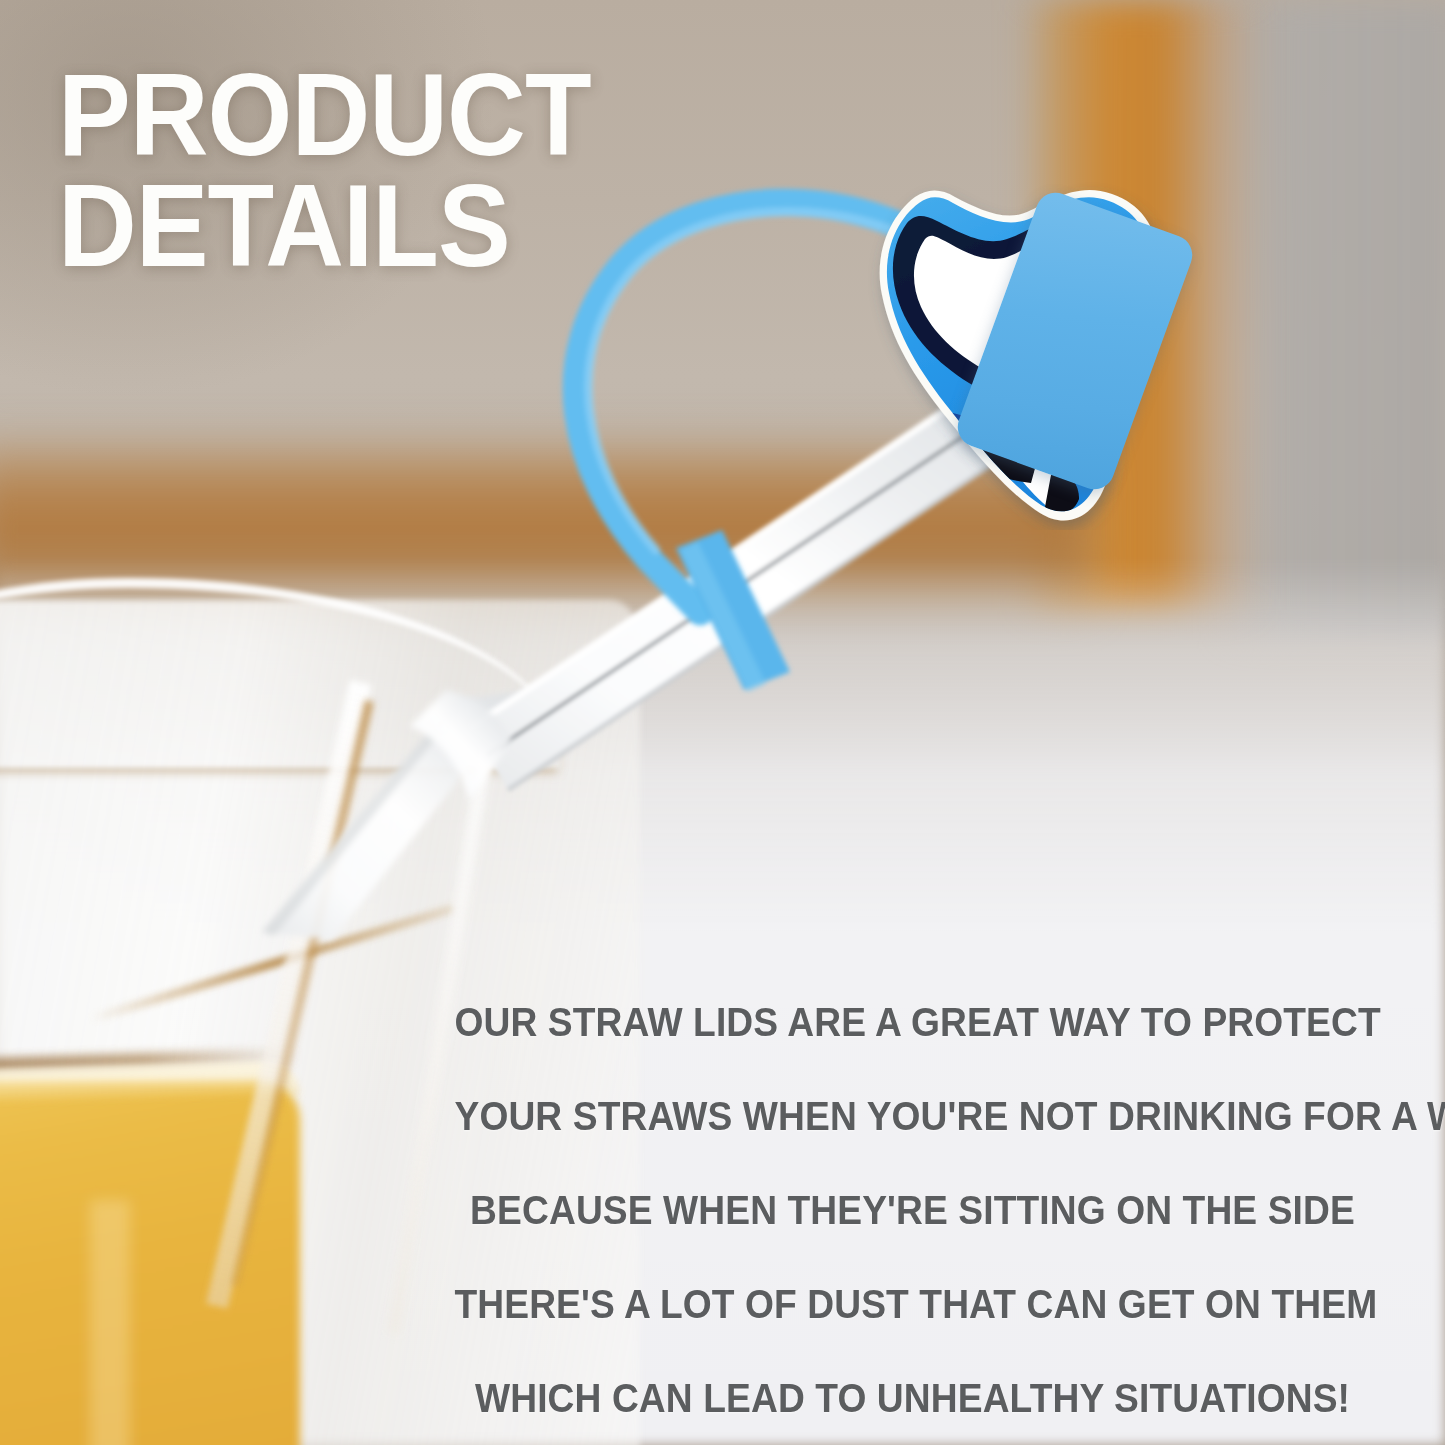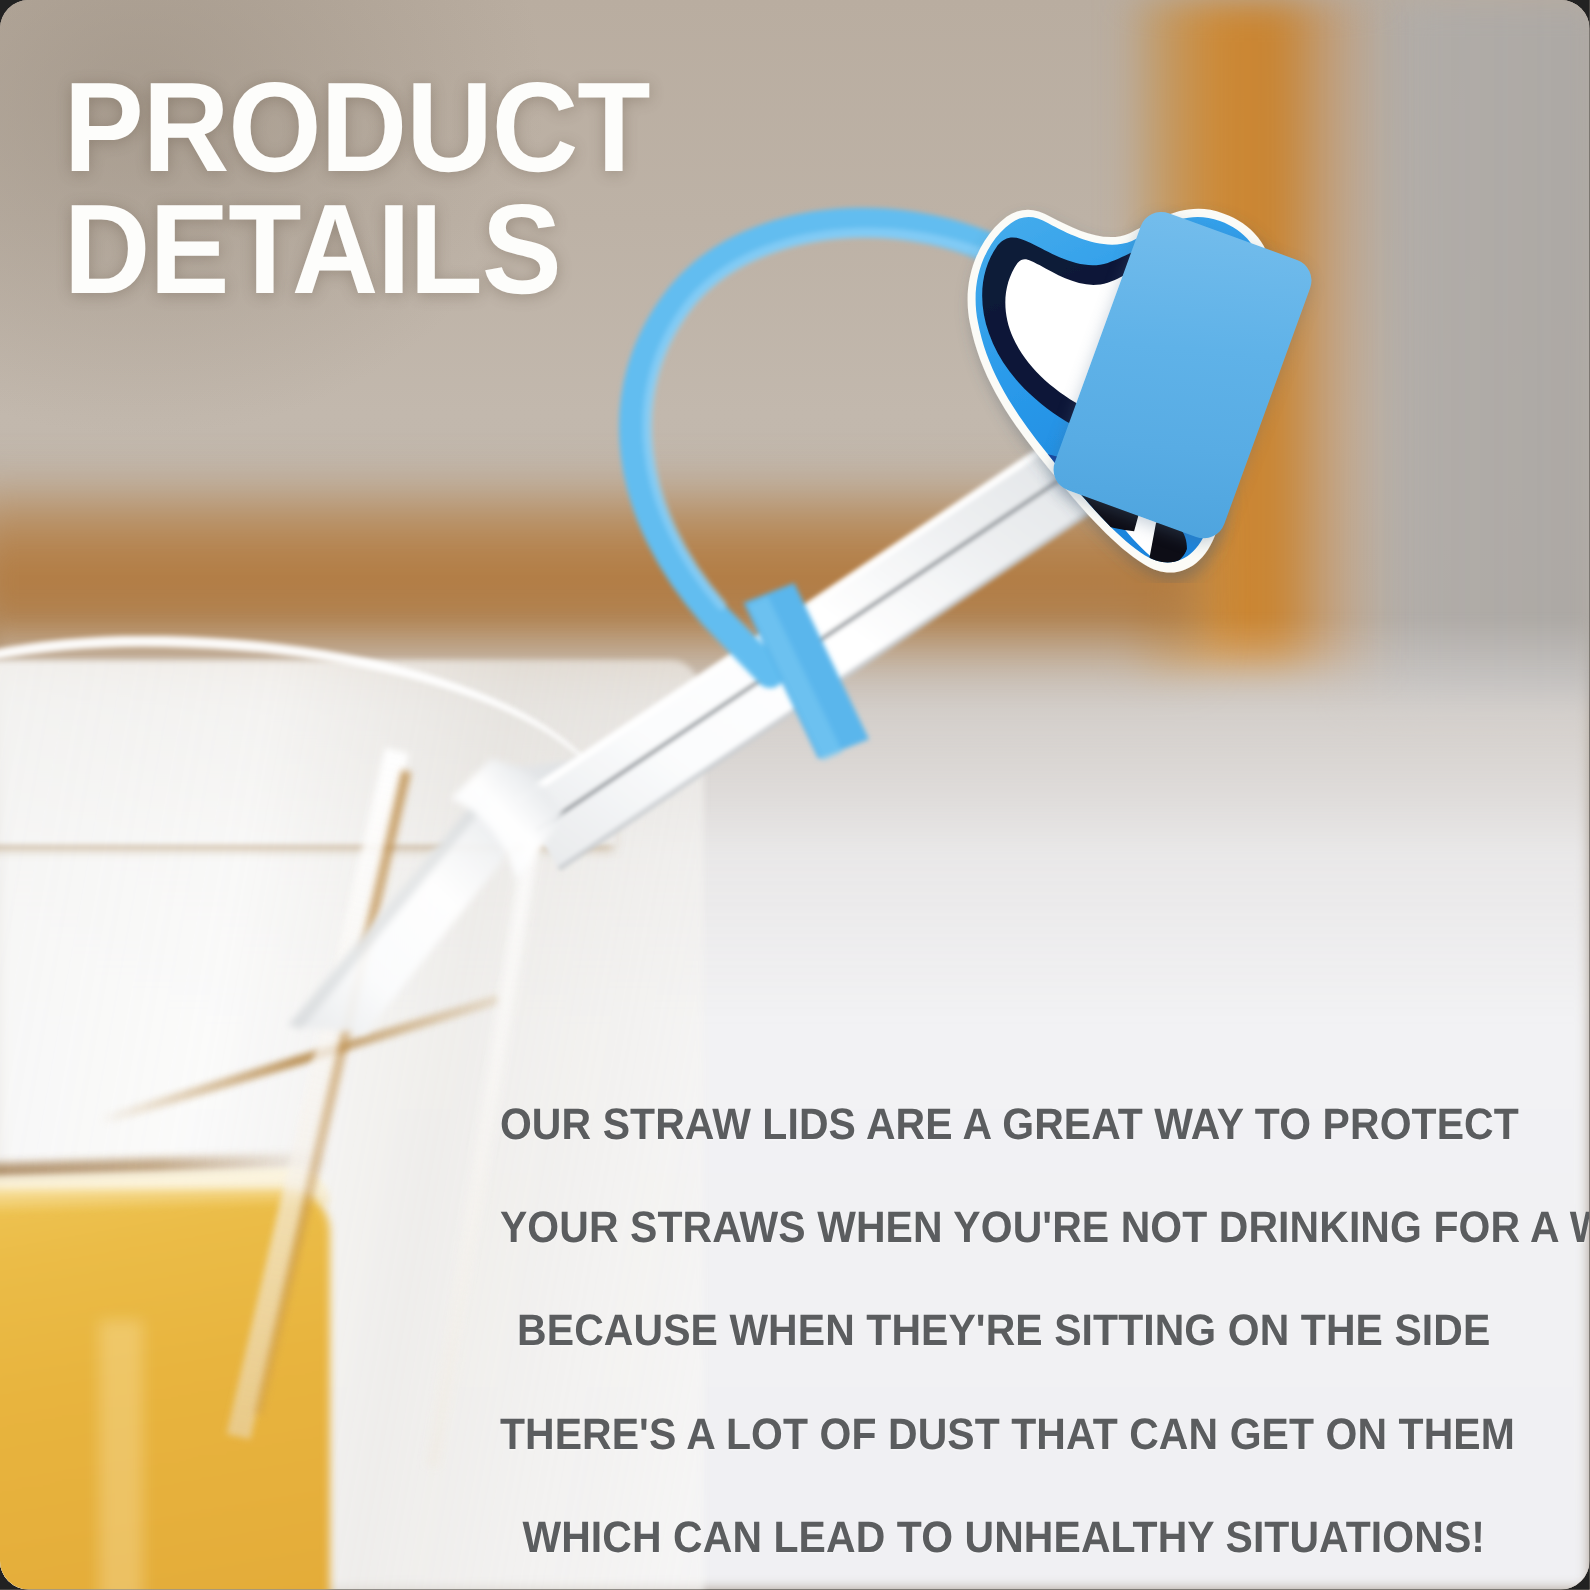--- a/index.html
+++ b/index.html
@@ -5,21 +5,20 @@
 <style>
   html,body{margin:0;padding:0;background:#222;}
   *{box-sizing:border-box;}
 
   #stage{
     position:relative;
     width:1445px;height:1445px;
     overflow:hidden;
     font-family:"Liberation Sans","DejaVu Sans",sans-serif;
     background:#bdb2a6;
-    border-radius:26px;
   }
 
   
   .bg-layer{position:absolute;inset:0;}
 
   
   .bg-wall{
     background:linear-gradient(180deg,
       #b9ada0 0%,
       #bdb2a6 14%,

